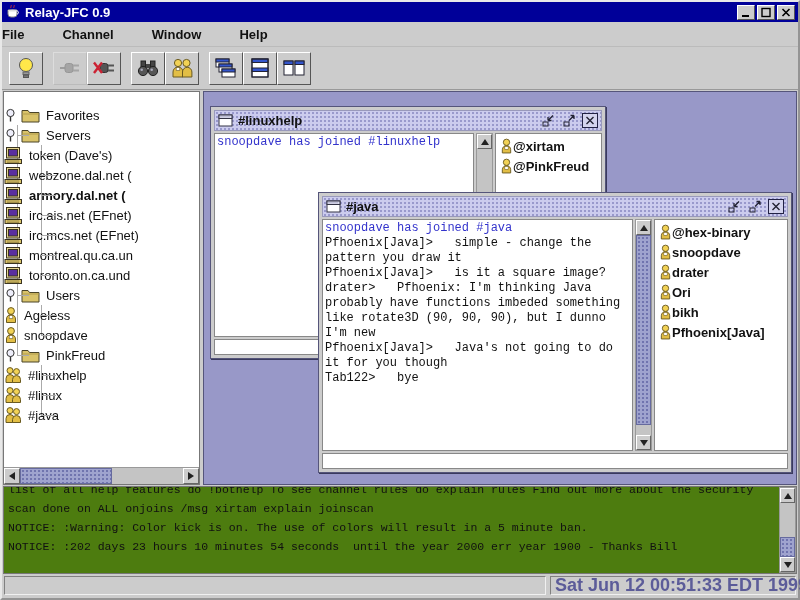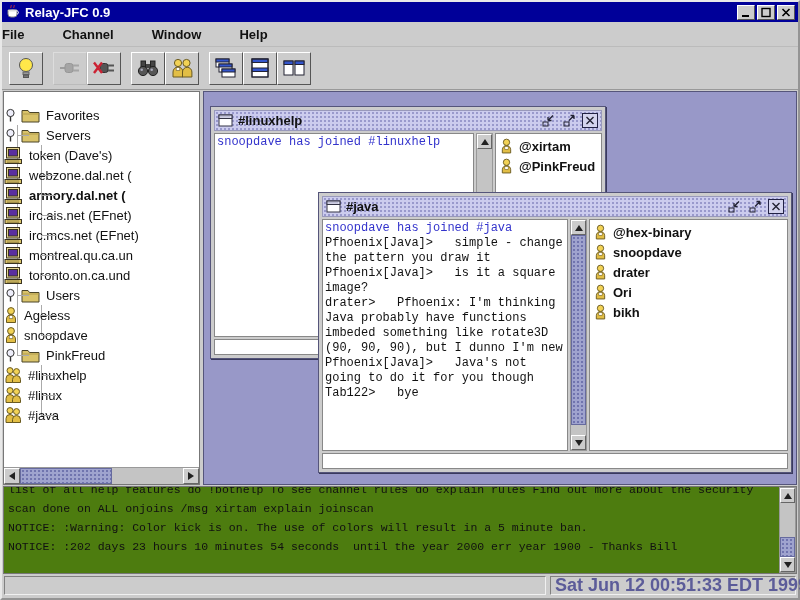--- a/index.html
+++ b/index.html
@@ -99,22 +99,22 @@
   .if-btn { width:16px; height:15px; display:flex; align-items:center; justify-content:center; }
   .if-btn.boxed { border:1px solid #222244; background:#D4D4EE; }
   .if-body { flex:1; display:flex; gap:2px; margin-top:2px; min-height:0; }
   .chat { flex:1; background:#FFFFFF; border:1px solid #888; overflow:hidden;
           font-family:"Liberation Mono", monospace; font-size:12px; line-height:15px;
           padding:1px 2px; color:#111; }
   .msg { white-space:pre-wrap; overflow-wrap:break-word; }
   .msg.join { color:#3333CC; }
   .userlist { flex:none; background:#FFFFFF; border:1px solid #888; overflow:hidden; padding:2px 1px; }
   .if-linuxhelp .userlist { width:107px; }
-  .if-java .userlist { width:199px; }
-  .ul-row { height:20px; display:flex; align-items:center; gap:6px; padding-left:3px;
+  .if-java .userlist { width:134px; }
+  .ul-row { height:20px; display:flex; align-items:center; padding-left:3px;
             font-size:13px; font-weight:bold; color:#111; white-space:nowrap; }
   .if-input { flex:none; height:16px; margin-top:2px; background:#FFFFFF;
               border:1px solid #888; font-family:"Liberation Mono", monospace;
               font-size:12px; padding:0 2px; outline:none; border-radius:0; width:100%; }
 
   
   .console { height:88px; flex:none; margin:0 1px; background:#4d7c0f;
              border:1px solid #777; display:flex; overflow:hidden; }
   .console-text { flex:1; overflow:hidden; padding-left:4px; margin-top:-7px;
                   font-family:"Liberation Mono", monospace; font-size:11.5px;
@@ -654,20 +654,30 @@
               <div class="ul-row">
                 <span>
                   <svg width="13" height="16" viewBox="0 0 14 16">
                     <circle cx="7" cy="4" r="3.4" fill="#F2D255" stroke="#6A5A20"></circle>
                     <path d="M2.5 15.5 v-3.5 a4.5 4.5 0 0 1 9 0 v3.5 z" fill="#E2BE45" stroke="#6A5A20"></path>
                     <rect x="5.2" y="8.6" width="3.6" height="3" fill="#FFF" stroke="#6A5A20" stroke-width=".6"></rect>
                   </svg>
                 </span>
                 <span>bikh</span>
               </div>
+              <div class="ul-row">
+                <span>
+                  <svg width="13" height="16" viewBox="0 0 14 16">
+                    <circle cx="7" cy="4" r="3.4" fill="#F2D255" stroke="#6A5A20"></circle>
+                    <path d="M2.5 15.5 v-3.5 a4.5 4.5 0 0 1 9 0 v3.5 z" fill="#E2BE45" stroke="#6A5A20"></path>
+                    <rect x="5.2" y="8.6" width="3.6" height="3" fill="#FFF" stroke="#6A5A20" stroke-width=".6"></rect>
+                  </svg>
+                </span>
+                <span>Pfhoenix[Java]</span>
+              </div>
           </div>
         </div>
         <input class="if-input" value="" style="">
       </div>
 
     </div>
   </div>
 
   <div class="console">
     <div class="console-text">

